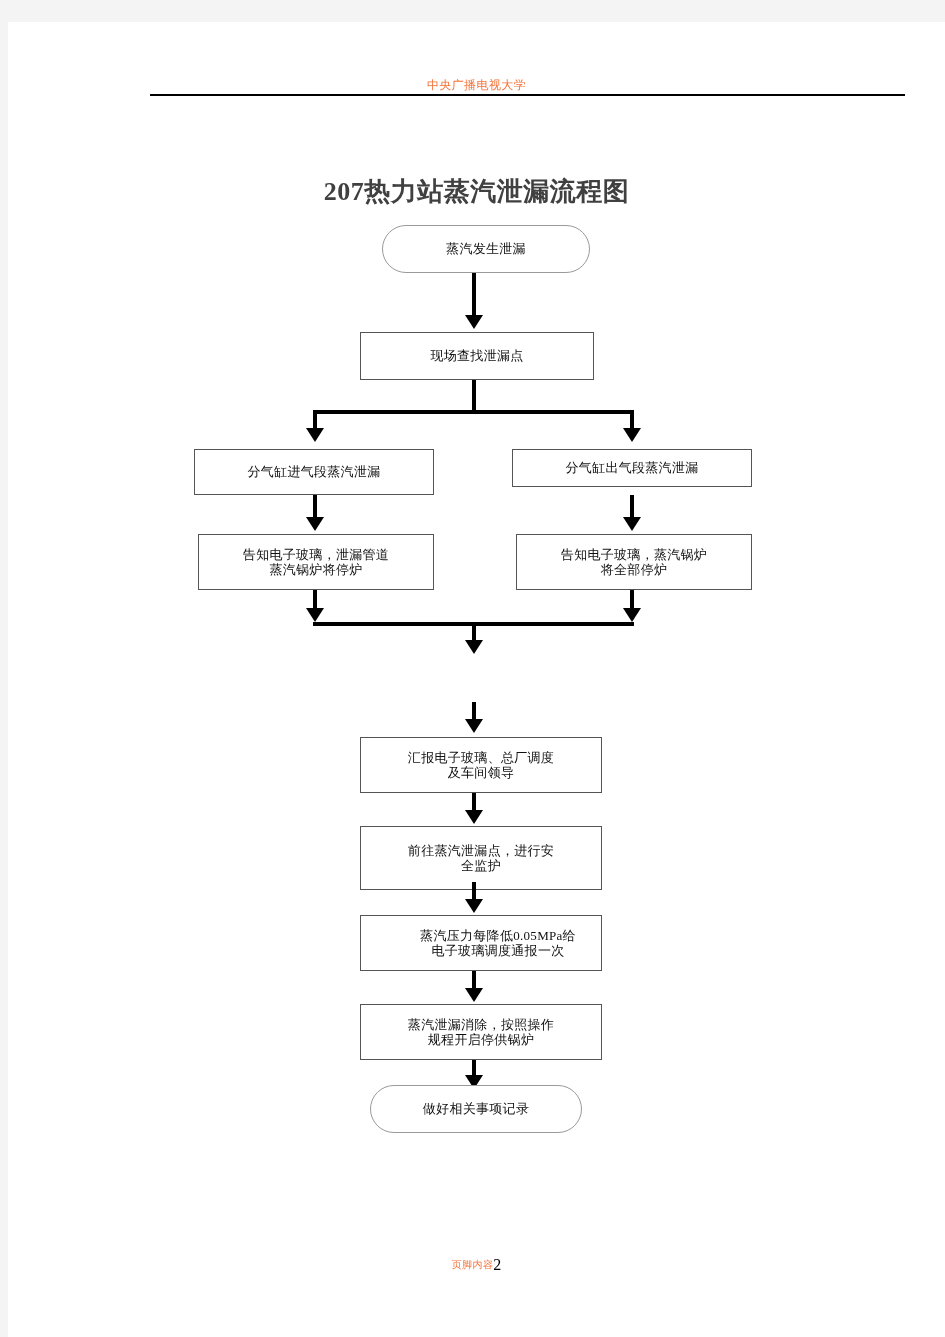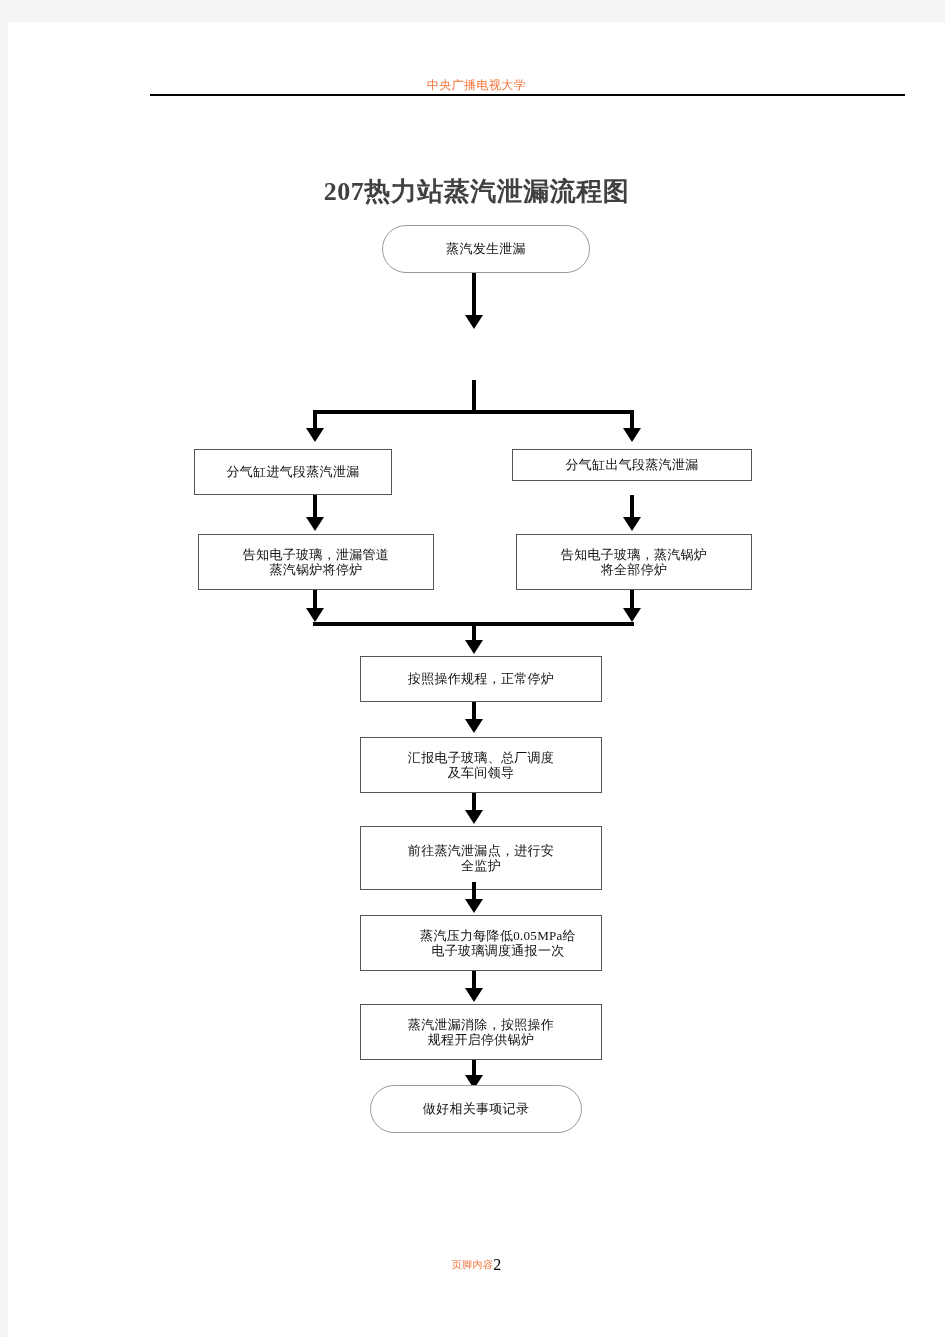--- a/index.html
+++ b/index.html
@@ -141,33 +141,36 @@
 
   <div id="flow">
 
     <div class="node terminator" style="left:374px; top:203px; width:208px; height:48px;">
       <span class="label">蒸汽发生泄漏</span>
     </div>
 
     <div class="vline" style="left:464px; top:251px; height:46px;"></div>
     <div class="arrowhead" style="left:457px; top:293px;"></div>
 
+    <div class="node" style="left:352px; top:310px; width:234px; height:48px;">
+      <span class="label">现场查找泄漏点</span>
+    </div>
 
     <div class="vline" style="left:464px; top:358px; height:32px;"></div>
     <div class="hline" style="left:305px; top:388px; width:321px;"></div>
     <div class="vline" style="left:305px; top:388px; height:22px;"></div>
     <div class="arrowhead" style="left:298px; top:406px;"></div>
     <div class="vline" style="left:622px; top:388px; height:22px;"></div>
     <div class="arrowhead" style="left:615px; top:406px;"></div>
 
-    <div class="node" style="left:186px; top:427px; width:198px; height:46px;">
+    <div class="node" style="left:186px; top:427px; width:240px; height:46px;">
       <span class="label">分气缸进气段蒸汽泄漏</span>
     </div>
 
-    <div class="node" style="left:504px; top:427px; width:240px; height:32px;">
+    <div class="node" style="left:504px; top:427px; width:240px; height:38px;">
       <span class="label">分气缸出气段蒸汽泄漏</span>
     </div>
 
     <div class="vline" style="left:305px; top:473px; height:26px;"></div>
     <div class="arrowhead" style="left:298px; top:495px;"></div>
 
     <div class="vline" style="left:622px; top:473px; height:26px;"></div>
     <div class="arrowhead" style="left:615px; top:495px;"></div>
 
     <div class="node" style="left:190px; top:512px; width:236px; height:56px;justify-content:center;">
@@ -181,23 +184,20 @@
     </div>
 
     <div class="vline" style="left:305px; top:568px; height:24px;"></div>
     <div class="arrowhead" style="left:298px; top:586px;"></div>
     <div class="vline" style="left:622px; top:568px; height:24px;"></div>
     <div class="arrowhead" style="left:615px; top:586px;"></div>
     <div class="hline" style="left:305px; top:600px; width:321px;"></div>
     <div class="vline" style="left:464px; top:600px; height:22px;"></div>
     <div class="arrowhead" style="left:457px; top:618px;"></div>
 
-    <div class="node" style="left:352px; top:634px; width:242px; height:46px;">
-      <span class="label">按照操作规程，正常停炉</span>
-    </div>
 
     <div class="vline" style="left:464px; top:680px; height:20px;"></div>
     <div class="arrowhead" style="left:457px; top:697px;"></div>
 
     <div class="node" style="left:352px; top:715px; width:242px; height:56px;align-items:center;">
       <span class="label">汇报电子玻璃、总厂调度
 及车间领导</span>
     </div>
 
     <div class="vline" style="left:464px; top:771px; height:20px;"></div>

